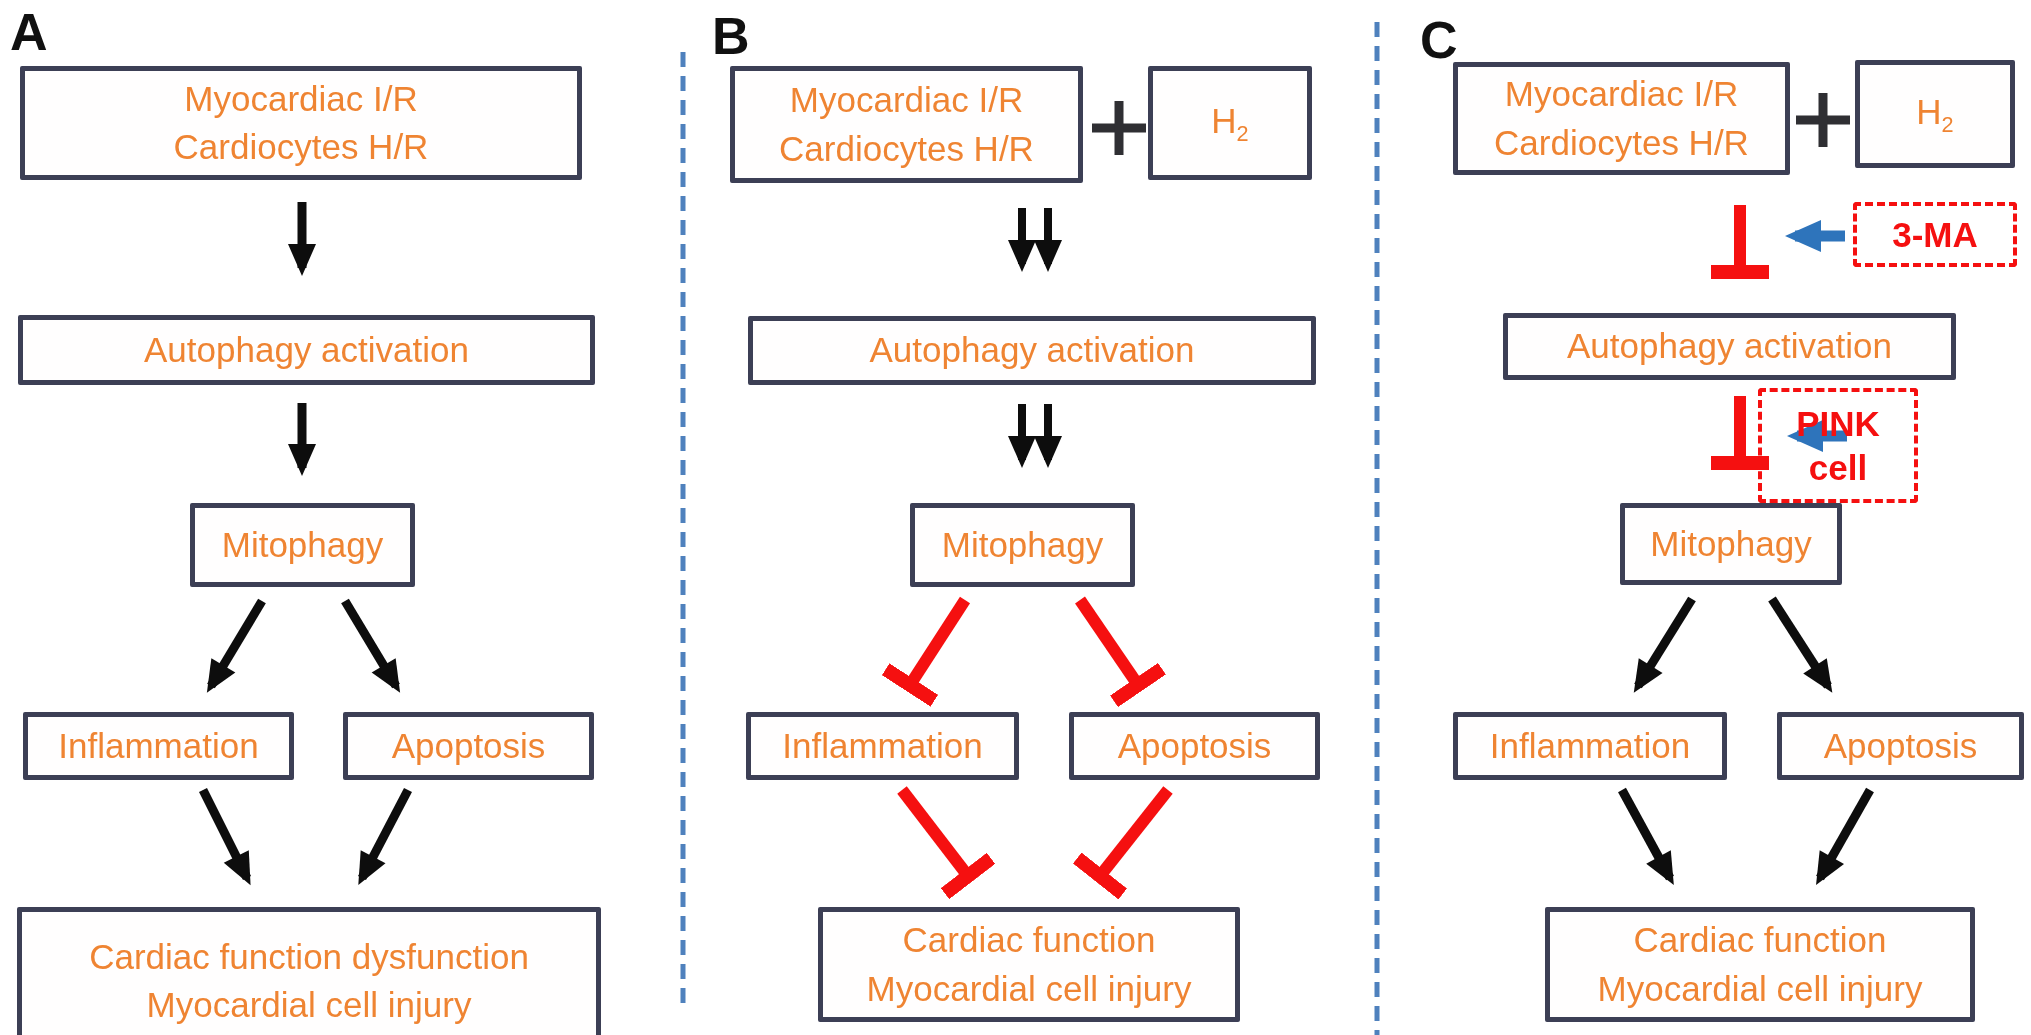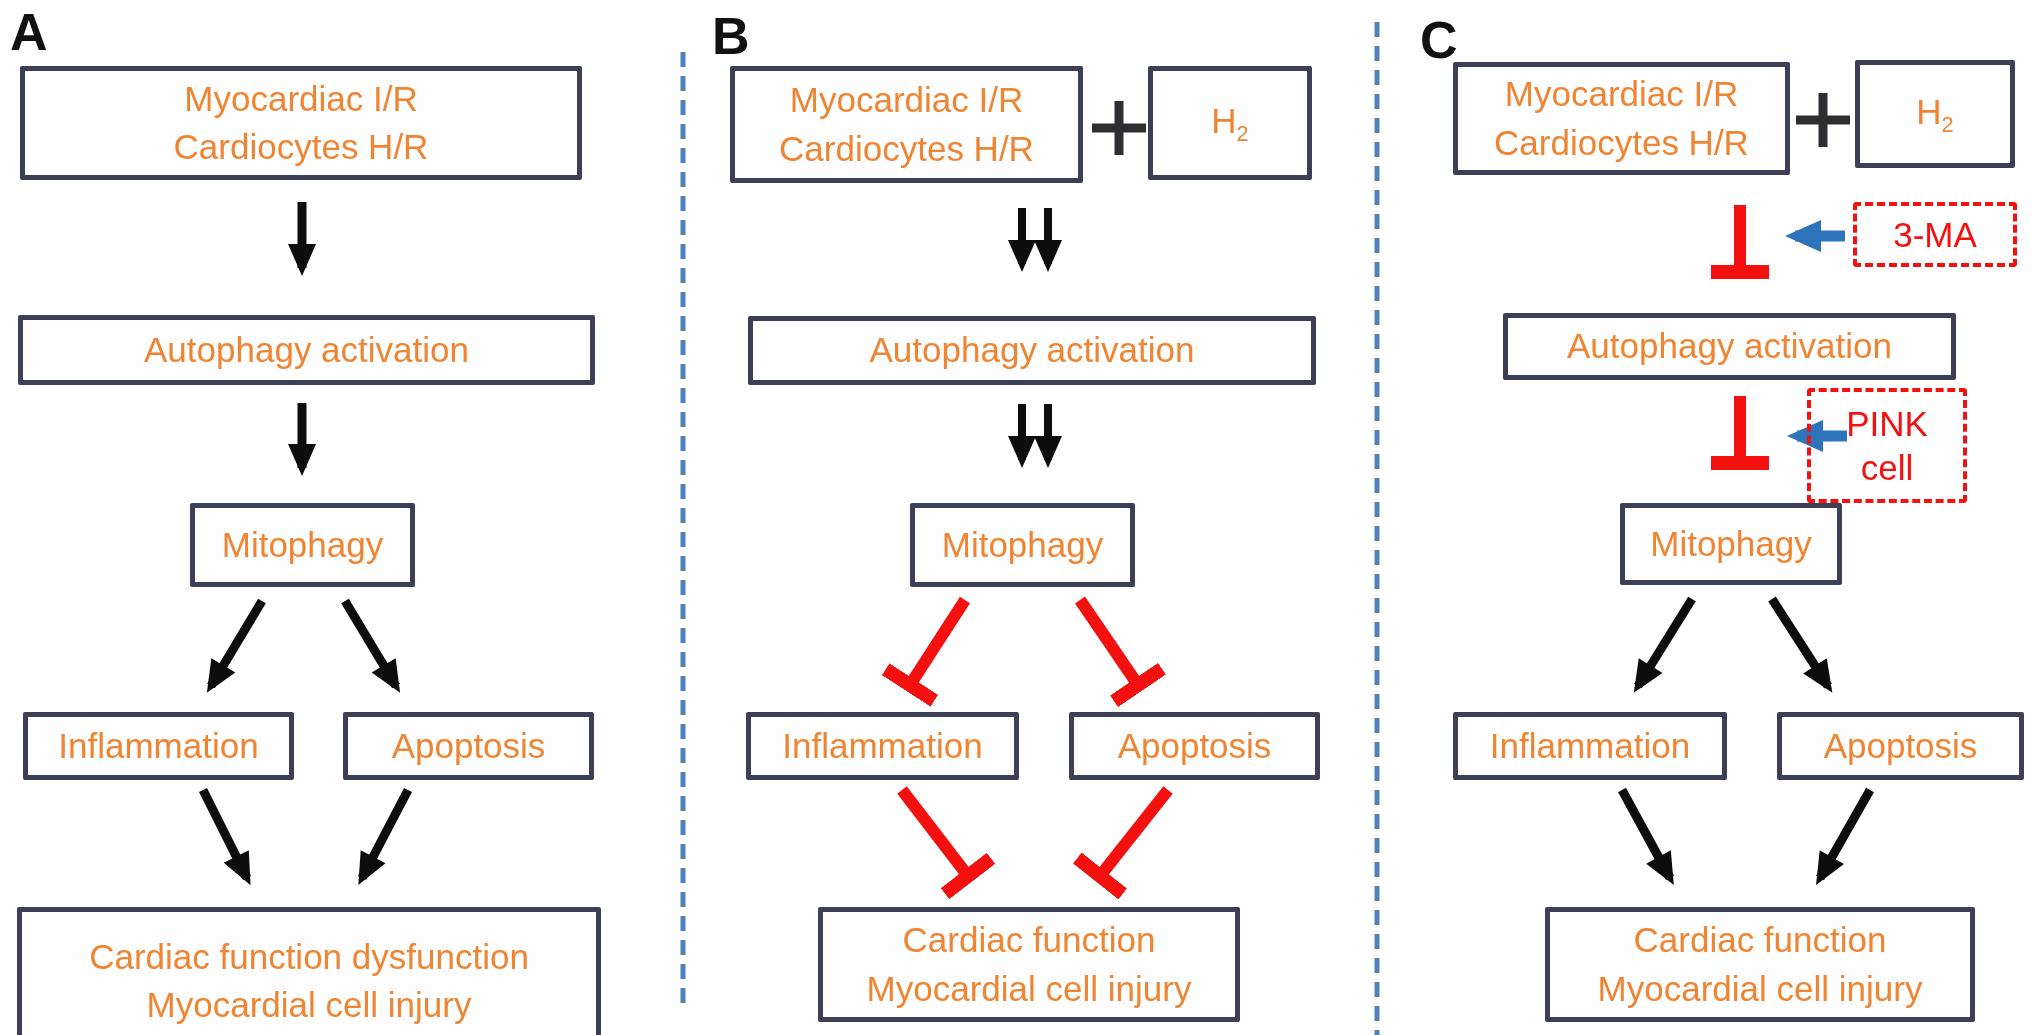--- a/index.html
+++ b/index.html
@@ -32,20 +32,21 @@
     justify-content:center;
     text-align:center;
   }
   .node .ln{display:block;}
   .node.dashed{
     border:4px dashed var(--inhibition);
     color:var(--inhibition);
     background:transparent;
     border-radius:4px;
     line-height:1.25;
+    font-weight:bold;
   }
   .h2sub{font-size:0.62em;vertical-align:-0.35em;}
   svg.overlay{
     position:absolute;left:0;top:0;width:2031px;height:1035px;
     pointer-events:none;
   }
   .st-arrow{stroke:var(--arrow);stroke-width:9;fill:none;}
   .st-arrow-thin{stroke:var(--arrow);stroke-width:8;fill:none;}
   .st-red{stroke:var(--inhibition);stroke-width:12;fill:none;}
   .st-blue{stroke:var(--intervention);stroke-width:11;fill:none;}
@@ -230,21 +231,21 @@
   </div>
 
   <div class="node dashed" style="left:1853px;top:202px;width:164px;height:65px;">
     <span class="ln">3-MA</span>
   </div>
 
   <div class="node" style="left:1503px;top:313px;width:453px;height:67px;">
     <span class="ln">Autophagy activation</span>
   </div>
 
-  <div class="node dashed" style="left:1807px;top:388px;width:160px;height:115px;">
+  <div class="node dashed" style="left:1758px;top:388px;width:160px;height:115px;">
     <span class="ln">PINK</span>
     <span class="ln">cell</span>
   </div>
 
   <div class="node" style="left:1620px;top:503px;width:222px;height:82px;">
     <span class="ln">Mitophagy</span>
   </div>
 
   <div class="node" style="left:1453px;top:712px;width:274px;height:68px;">
     <span class="ln">Inflammation</span>

